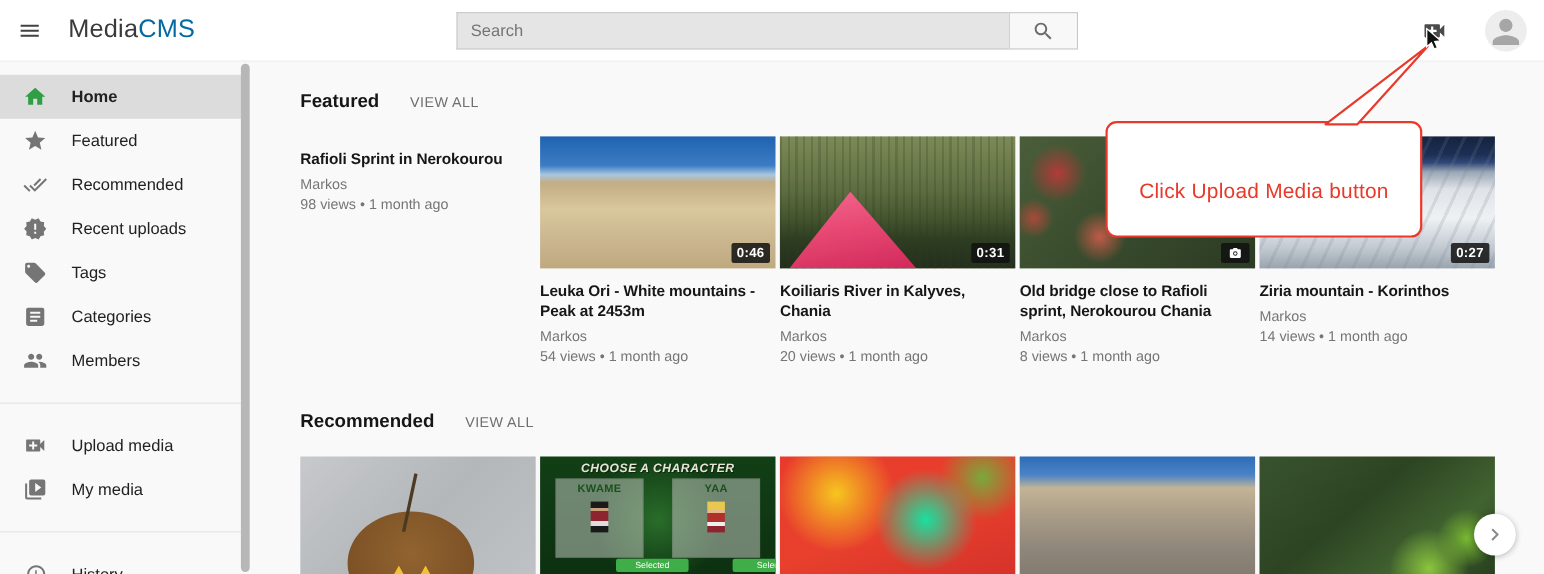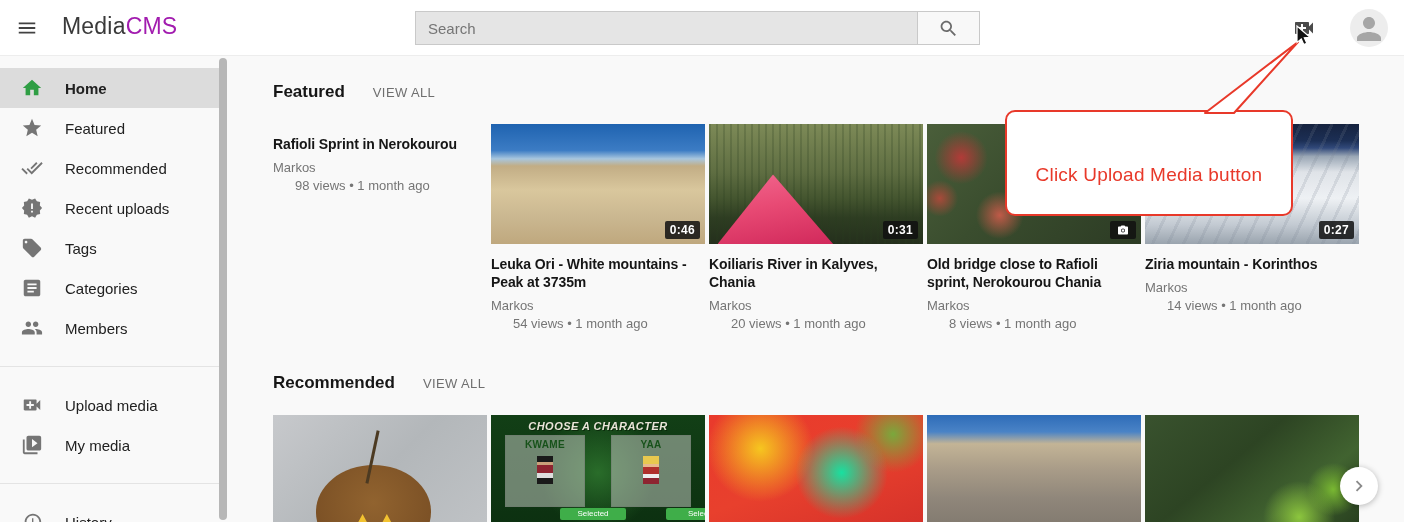--- a/index.html
+++ b/index.html
@@ -9,21 +9,21 @@
     background:#f9f9f9; font-family:"Liberation Sans", sans-serif; color:#212121;
   }
   svg { display:block; }
 
   
   .topbar { position:absolute; top:0; left:0; width:1404px; height:56px; background:#fff;
             border-bottom:1px solid #ededed; z-index:30; }
   .hamburger { position:absolute; left:16px; top:17px; width:22px; height:22px; cursor:pointer; color:#424242; }
   .logo { position:absolute; left:62px; top:13px; font-size:23px; letter-spacing:.2px; cursor:pointer; }
   .logo .media { color:#3a3a3a; }
-  .logo .cms { color:#a21caf; }
+  .logo .cms { color:#0369a1; }
   .searchwrap { position:absolute; left:415px; top:11px; height:34px; display:flex; }
   .search-input { width:502px; height:34px; border:1px solid #c9c9c9; border-right:none;
                   padding:0 12px; font-size:15px; color:#333; background:#e5e5e5; outline:none;
                   font-family:"Liberation Sans", sans-serif; }
   .search-input::placeholder { color:#757575; }
   .search-btn { width:63px; height:34px; border:1px solid #c9c9c9; background:#f8f8f8;
                 display:flex; align-items:center; justify-content:center; cursor:pointer; color:#6b6b6b; }
   .upload-top { position:absolute; right:88px; top:16px; width:24px; height:24px; color:#4a4a4a; cursor:pointer; }
   .avatar { position:absolute; right:16px; top:9px; width:38px; height:38px; border-radius:50%;
             background:#ededed; overflow:hidden; display:flex; justify-content:center; align-items:flex-end;
@@ -52,21 +52,21 @@
   .sec-recommended { margin-top:42px; }
   .card { width:214px; flex:none; }
   .thumb { position:relative; width:214px; height:120px; overflow:hidden; cursor:pointer; background:#888; }
   .dur { position:absolute; right:5px; bottom:5px; background:rgba(17,17,17,.85); color:#fff;
          font-size:12px; font-weight:700; padding:2px 5px; border-radius:2px; letter-spacing:.3px; }
   .badge-photo { position:absolute; right:5px; bottom:5px; background:rgba(17,17,17,.85);
                  padding:3px 6px; border-radius:2px; color:#fff; }
   .card-title { margin-top:11px; font-size:14px; font-weight:700; color:#161616; line-height:18px;
                 cursor:pointer; letter-spacing:-.1px; }
   .card-author { margin-top:7px; font-size:13px; color:#757575; cursor:pointer; }
-  .card-meta { margin-top:3px; font-size:13px; color:#757575;margin-left:22px; }
+  .card-meta { margin-top:3px; font-size:13px; color:#757575; }
 
   
   .t1 { background:
         radial-gradient(ellipse 95px 105px at 50% 112%, #ffffff 0%, #e9e4da 32%, rgba(233,228,218,0) 62%),
         radial-gradient(ellipse 135px 95px at 50% 16%, #2e2317 0%, #2e2317 28%, rgba(46,35,23,0) 62%),
         linear-gradient(180deg, #8f7a5e 0%, #9b8260 40%, #6e5b44 75%, #4f4334 100%); }
   .t2 { background:
         linear-gradient(180deg, #1f63b0 0%, #3c7cc4 22%, #a8c6de 29%, #c2ad85 35%, #d9c79d 55%, #cab790 78%, #bfa87e 100%); }
   .t3 { background:
         repeating-linear-gradient(90deg, rgba(40,60,30,.22) 0 2px, rgba(0,0,0,0) 2px 7px),
@@ -267,21 +267,21 @@
     <div class="card">
       <div class="card-title">Rafioli Sprint in Nerokourou</div>
       <div class="card-author">Markos</div>
       <div class="card-meta">98 views • 1 month ago</div>
     </div>
 
     <div class="card">
       <div class="thumb t2">
         <span class="dur">0:46</span>
       </div>
-      <div class="card-title">Leuka Ori - White mountains - Peak at 3735m</div>
+      <div class="card-title">Leuka Ori - White mountains - Peak at 2453m</div>
       <div class="card-author">Markos</div>
       <div class="card-meta">54 views • 1 month ago</div>
     </div>
 
     <div class="card">
       <div class="thumb t3">
         <div class="kayak"></div>
         <span class="dur">0:31</span>
       </div>
       <div class="card-title">Koiliaris River in Kalyves, Chania</div>

